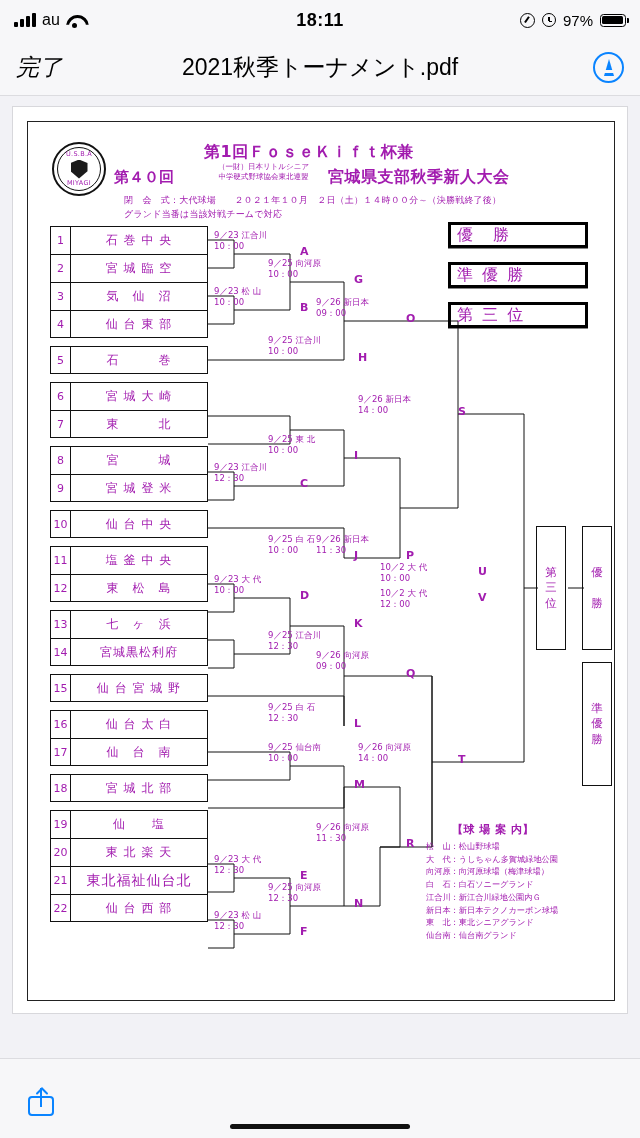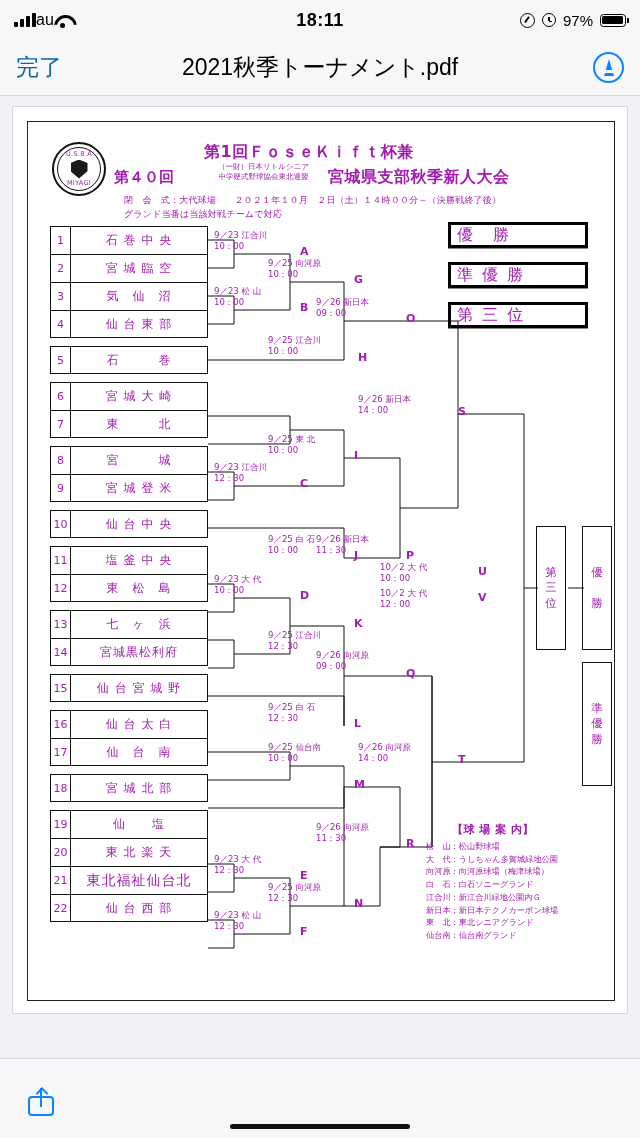--- a/index.html
+++ b/index.html
@@ -20,21 +20,21 @@
   .statusbar {
     position: relative;
     height: 40px;
     background: #f7f7f9;
     display: flex;
     align-items: center;
     padding: 0 14px;
     font-size: 17px;
     color: #000;
   }
-  .sb-left { display: flex; align-items: center; flex: 0 0 auto; text-align: center; }
+  .sb-left { display: flex; align-items: center; gap: 6px; flex: 0 0 auto; text-align: center; }
   .sb-center { position: absolute; left: 0; right: 0; text-align: center; font-weight: 600; font-size: 18px; letter-spacing: .5px;}
   .sb-right { margin-left: auto; display: flex; align-items: center; gap: 7px; z-index: 2;}
   .bars { display: inline-flex; align-items: flex-end; gap: 2px; height: 14px; }
   .bars i { display: block; width: 4px; background: #000; border-radius: 1px; }
   .bars i:nth-child(1){height:5px}
   .bars i:nth-child(2){height:8px}
   .bars i:nth-child(3){height:11px}
   .bars i:nth-child(4){height:14px}
   .carrier { font-size: 16px; }
   .wifi { position: relative; width: 17px; height: 13px; }
@@ -63,21 +63,21 @@
   
   .navbar {
     height: 56px;
     background: #f7f7f9;
     display: flex;
     align-items: center;
     padding: 0 16px;
     border-bottom: 1px solid #dcdce0;
     position: relative;
   }
-  .nav-done { color: #0369a1; font-size: 23px; flex: 0 0 auto; }
+  .nav-done { color: #000000; font-size: 23px; flex: 0 0 auto; font-style: italic; }
   .nav-title {
     position: absolute; left: 90px; right: 90px;
     text-align: center;
     font-size: 23px; color: #000; font-weight: 500;
     white-space: nowrap; overflow: hidden; text-overflow: ellipsis;
   }
   .nav-right { margin-left: auto; z-index:2; }
   .markup-ico {
     width: 31px; height: 31px; border: 2px solid #0a84ff; border-radius: 50%;
     position: relative;

